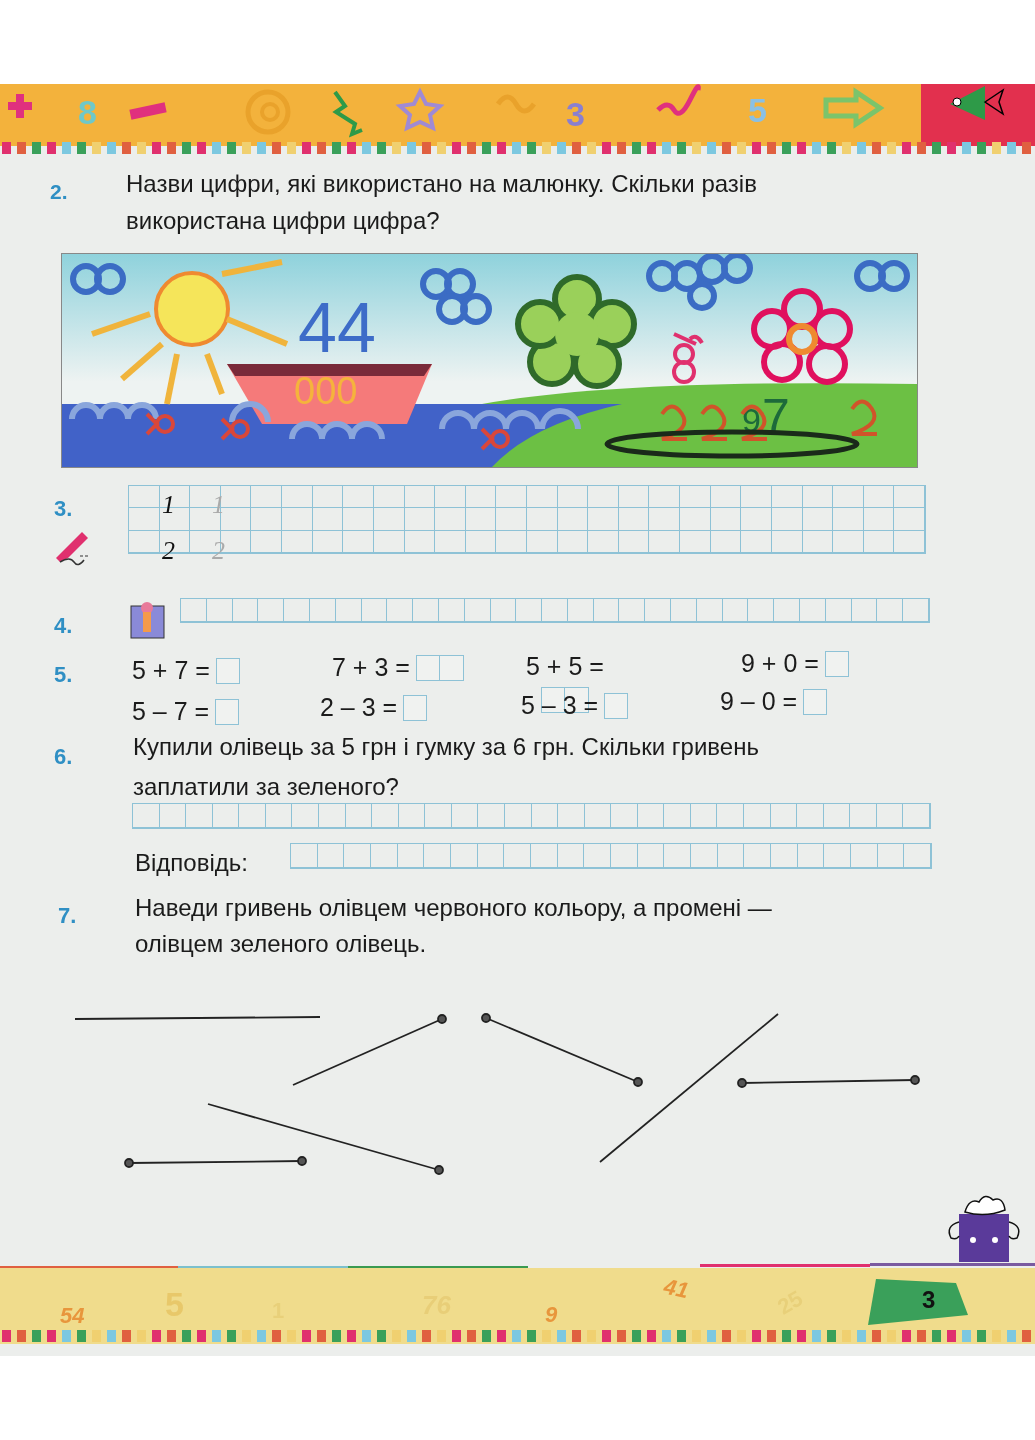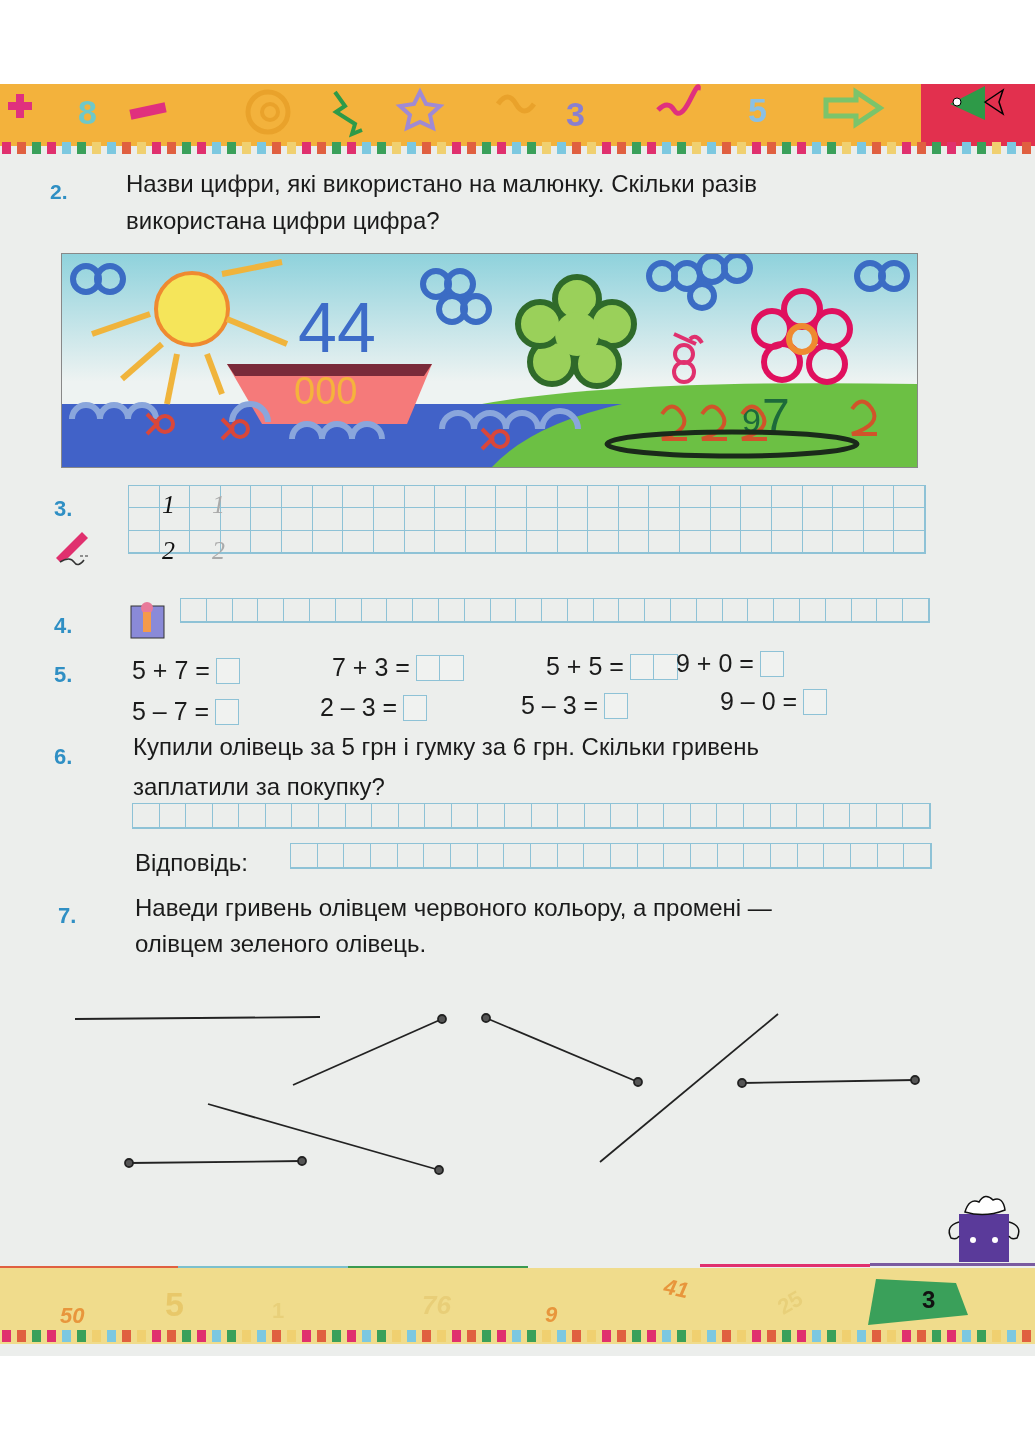--- a/index.html
+++ b/index.html
@@ -385,43 +385,43 @@
     <span>7 + 3 =</span>
     <span class="box2">
       <span class="box"></span>
       <span class="box"></span>
     </span>
   </div>
 <div class="eq" style="left:320px;top:693px;">
     <span>2 – 3 =</span>
     <span class="box"></span>
   </div>
-<div class="eq" style="left:546px;top:652px;">
+<div class="eq" style="left:526px;top:652px;flex-direction:column;">
     <span>5 + 5 =</span>
     <span class="box2">
       <span class="box"></span>
       <span class="box"></span>
     </span>
   </div>
 <div class="eq" style="left:521px;top:691px;">
     <span>5 – 3 =</span>
     <span class="box"></span>
   </div>
-<div class="eq" style="left:676px;top:649px;">
+<div class="eq" style="left:741px;top:649px;">
     <span>9 + 0 =</span>
     <span class="box"></span>
   </div>
 <div class="eq" style="left:720px;top:687px;">
     <span>9 – 0 =</span>
     <span class="box"></span>
   </div>
 
 <div class="qnum" style="left:54px;top:744px;font-size:22px;">6.</div>
 <div class="qtext" style="left:133px;top:730px;">Купили олівець за 5 грн і гумку за 6 грн. Скільки гривень</div>
-<div class="qtext" style="left:133px;top:770px;">заплатили за покупку?</div>
+<div class="qtext" style="left:133px;top:770px;">заплатили за зеленого?</div>
 <div class="grid" style="left:132px;top:803px;width:799px;height:26px;grid-template-columns:repeat(30,1fr);grid-template-rows:1fr;" id="grid6a">
     <div></div>
     <div></div>
     <div></div>
     <div></div>
     <div></div>
     <div></div>
     <div></div>
     <div></div>
     <div></div>
@@ -507,21 +507,21 @@
   <circle cx="28" cy="48" r="3" fill="#fff"></circle>
     <circle cx="50" cy="48" r="3" fill="#fff"></circle>
 </svg>
 
 <div style="position:absolute;left:0;top:1266px;width:178px;height:3px;background:#e06040;"></div>
 <div style="position:absolute;left:178px;top:1266px;width:170px;height:3px;background:#7cc0cc;"></div>
 <div style="position:absolute;left:348px;top:1266px;width:180px;height:3px;background:#3a9a50;"></div>
 <div style="position:absolute;left:700px;top:1264px;width:170px;height:3px;background:#e0306e;"></div>
 <div style="position:absolute;left:870px;top:1263px;width:165px;height:3px;background:#7a5aa0;"></div>
 <div class="bottom-band"></div>
-<div class="deco" style="left:60px;top:1303px;font-size:22px;color:#e8963c;font-style:italic;">50</div>
+<div class="deco" style="left:60px;top:1303px;font-size:22px;color:#e8963c;font-style:italic;">54</div>
 <div class="deco" style="left:165px;top:1285px;font-size:34px;color:#e8c86a;">5</div>
 <div class="deco" style="left:272px;top:1298px;font-size:22px;color:#e8d07a;">1</div>
 <div class="deco" style="left:422px;top:1290px;font-size:26px;color:#e8ce78;font-style:italic;">76</div>
 <div class="deco" style="left:545px;top:1302px;font-size:22px;color:#e8963c;font-style:italic;">9</div>
 <div class="deco" style="left:664px;top:1276px;font-size:22px;color:#e8963c;font-style:italic;transform:rotate(12deg);">41</div>
 <div class="deco" style="left:778px;top:1290px;font-size:22px;color:#e8d07a;transform:rotate(-30deg);">25</div>
 
 <svg class="page-num-tab" viewBox="0 0 100 46">
   <polygon points="8,0 88,4 100,36 0,46" fill="#3aa05a"></polygon>
 </svg>

